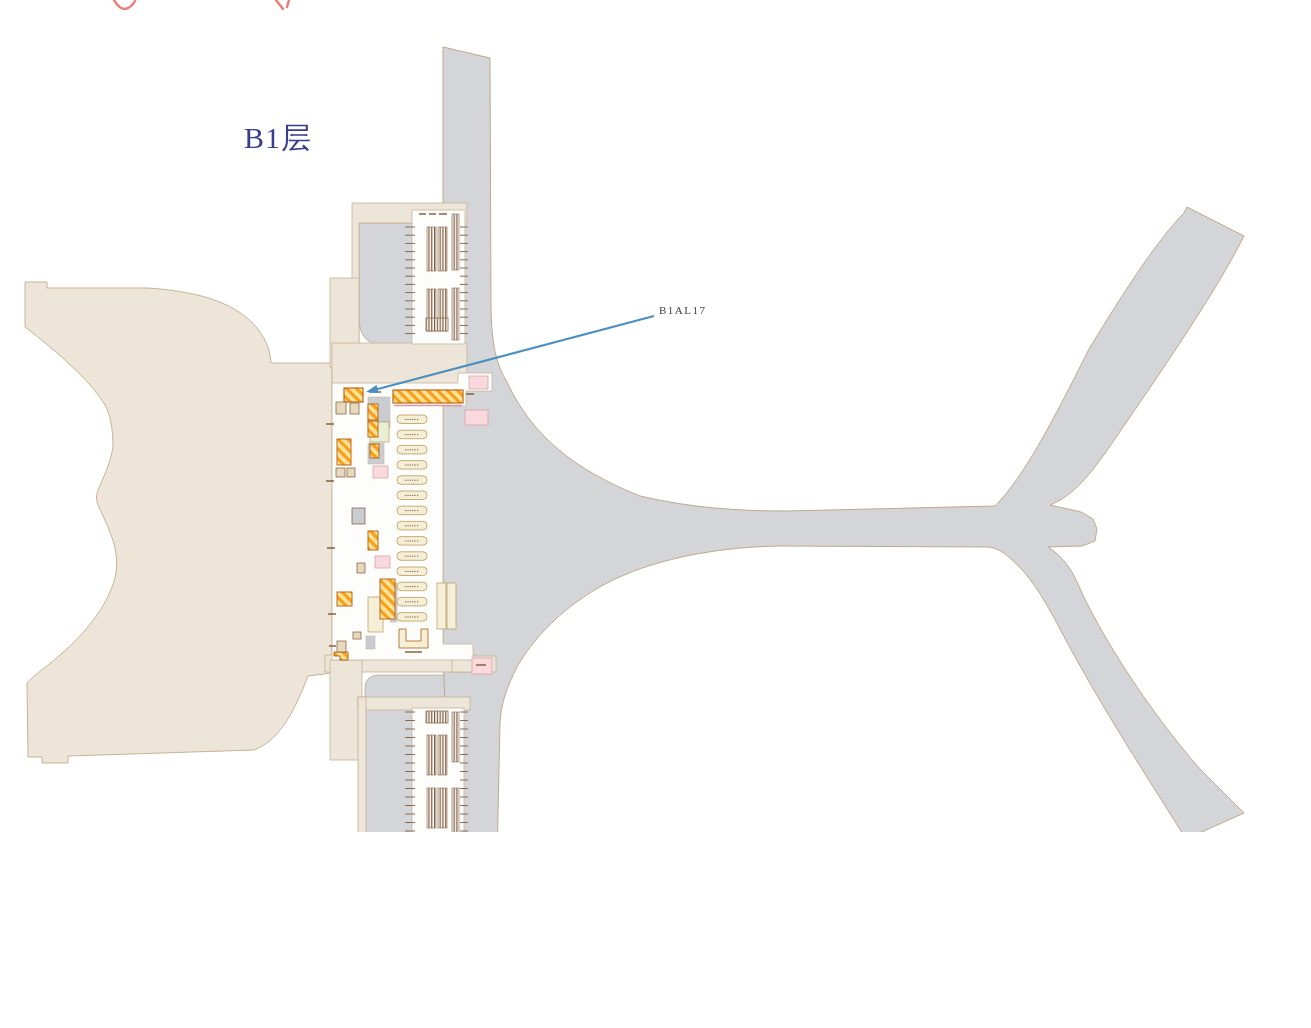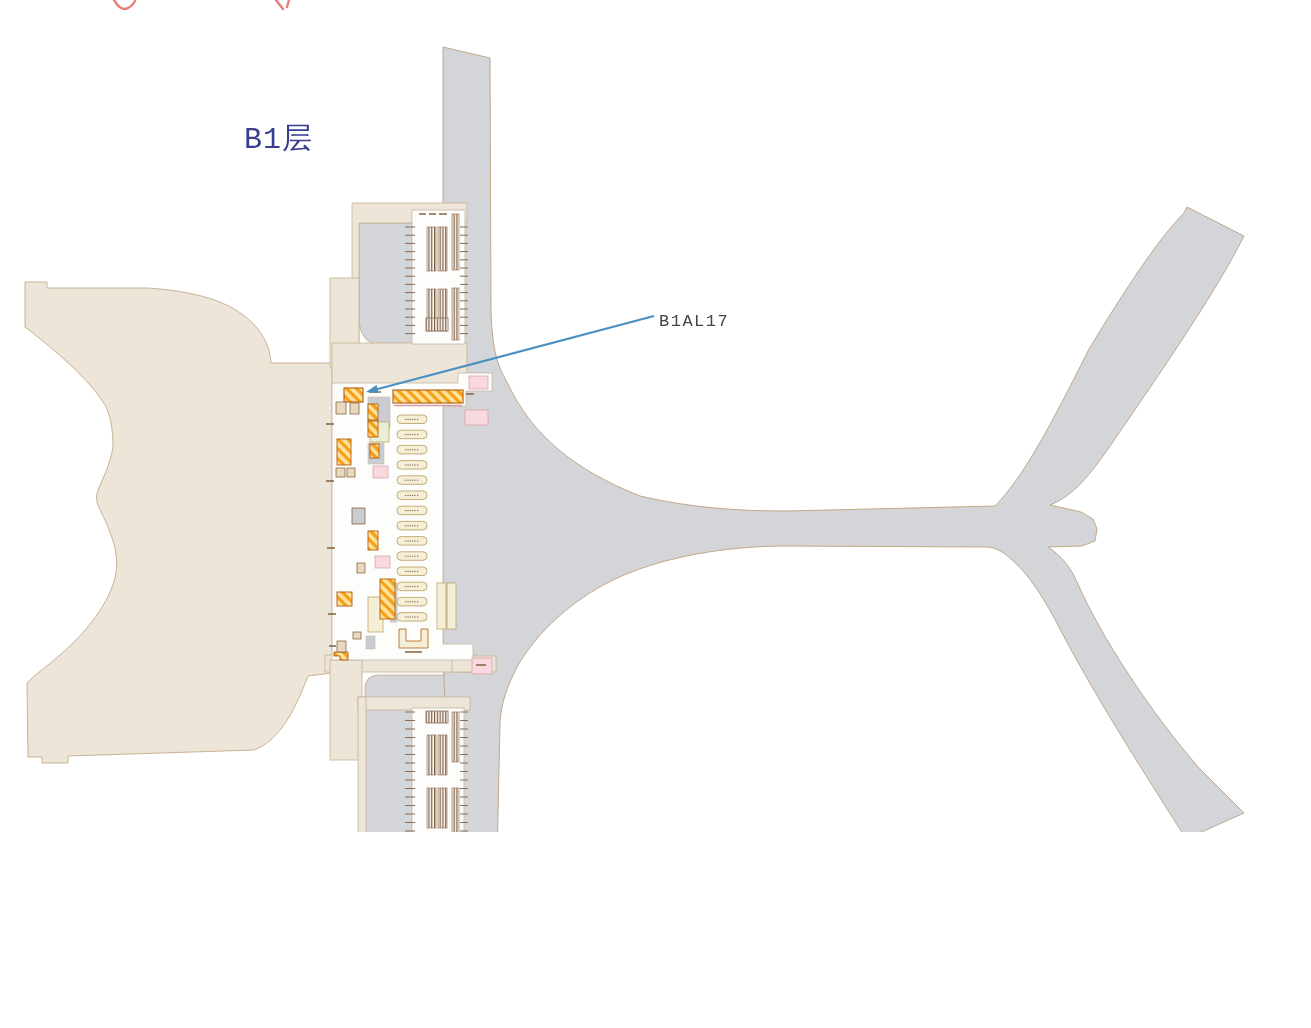--- a/index.html
+++ b/index.html
@@ -5,25 +5,25 @@
   :root{
     --background:#ffffff; --terminal:#ece5d8; --terminal_border:#c9b295;
     --road:#d3d5d8; --road_border:#c2a888; --white_area:#fdfdfb; --white_border:#c9bba6;
     --stall_orange:#f5a118; --stall_yellow:#ffe39a; --stall_border:#b35b10;
     --pill_fill:#f6efd8; --pill_border:#b99a5b; --pink:#f9d9de; --pink_border:#d89aa4;
     --green:#e9efd6; --inner_gray:#c9ccd0; --micro_brown:#7b5836; --tick:#8a6a52;
     --floor_label:#383d8e; --annot_label:#454545; --arrow:#4a8fc2; --cropped_red:#ec7b74;
   }
   html,body{margin:0;padding:0;background:var(--background);}
   .stage{position:relative;width:1311px;height:832px;background:var(--background);
-         font-family:Liberation Mono, monospace; overflow:hidden;}
+         font-family:Liberation Serif, serif; overflow:hidden;}
   .stage svg{position:absolute;left:0;top:0;}
   .floor-label{position:absolute;left:244px;top:118px;font-size:30px;color:var(--floor_label);
                letter-spacing:1px;}
-  .annot-label{position:absolute;left:659px;top:312px;font-size:17px;color:var(--annot_label);
+  .annot-label{position:absolute;left:659px;top:304px;font-size:11px;color:var(--annot_label);
                letter-spacing:1.5px;}
   .micro{stroke:var(--micro_brown);stroke-width:1.4;}
 </style>
 </head>
 <body>
 
 <div class="stage">
 <svg width="1311" height="1028" viewBox="0 0 1311 1028">
   <defs>
     <pattern id="hatch" patternUnits="userSpaceOnUse" width="7" height="7" patternTransform="rotate(45)">

